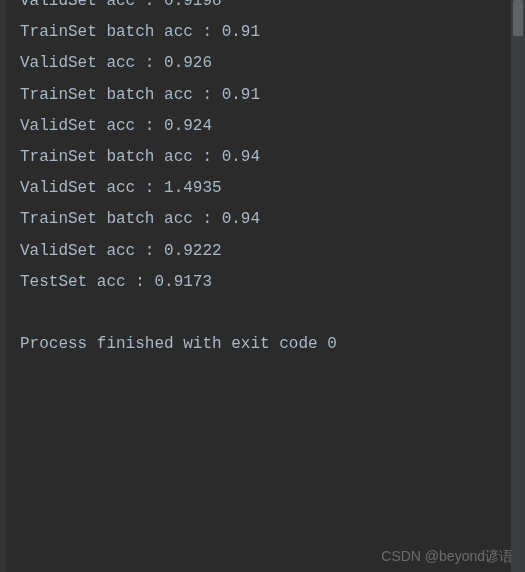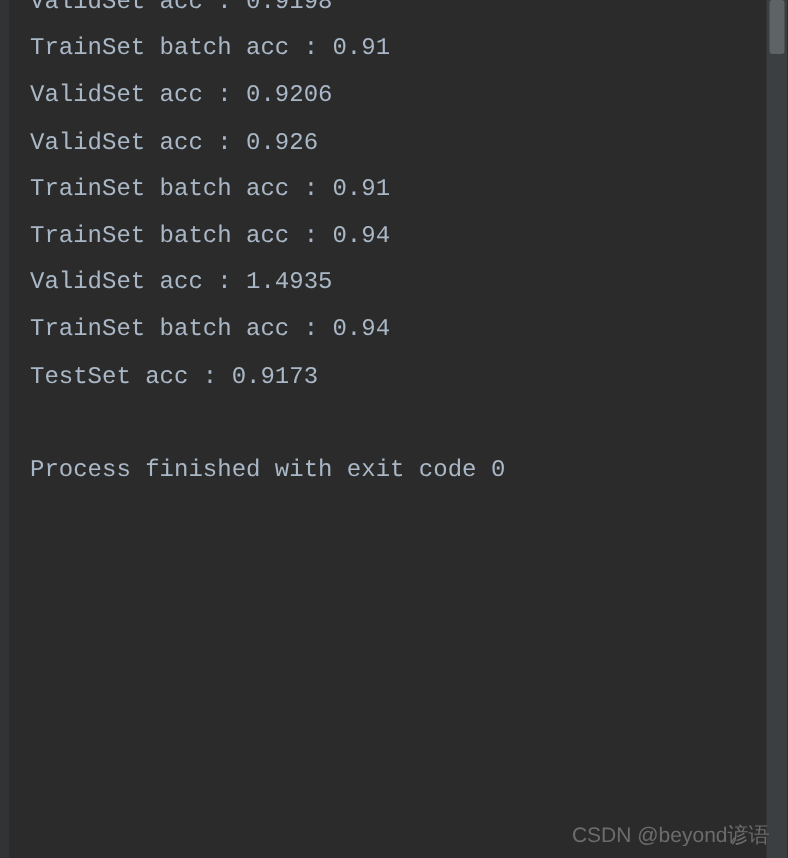--- a/index.html
+++ b/index.html
@@ -65,26 +65,27 @@
     }
   </style>
 </head>
 <body>
 
 <div class="gutter"></div>
 
 <div class="console">
   <div class="line">ValidSet acc : 0.9198</div>
   <div class="line">TrainSet batch acc : 0.91</div>
-  <div class="line">ValidSet acc : 0.9206</div>
   <div class="line">ValidSet acc : 0.926</div>
   <div class="line">TrainSet batch acc : 0.91</div>
+  <div class="line">ValidSet acc : 0.924</div>
   <div class="line">TrainSet batch acc : 0.94</div>
   <div class="line">ValidSet acc : 1.4935</div>
   <div class="line">TrainSet batch acc : 0.94</div>
+  <div class="line">ValidSet acc : 0.9222</div>
   <div class="line">TestSet acc : 0.9173</div>
   <div class="blank"></div>
   <div class="line">Process finished with exit code 0</div>
 </div>
 
 <div class="scrollbar">
   <div class="scrollthumb"></div>
 </div>
 
 <div class="watermark">CSDN @beyond谚语</div>

